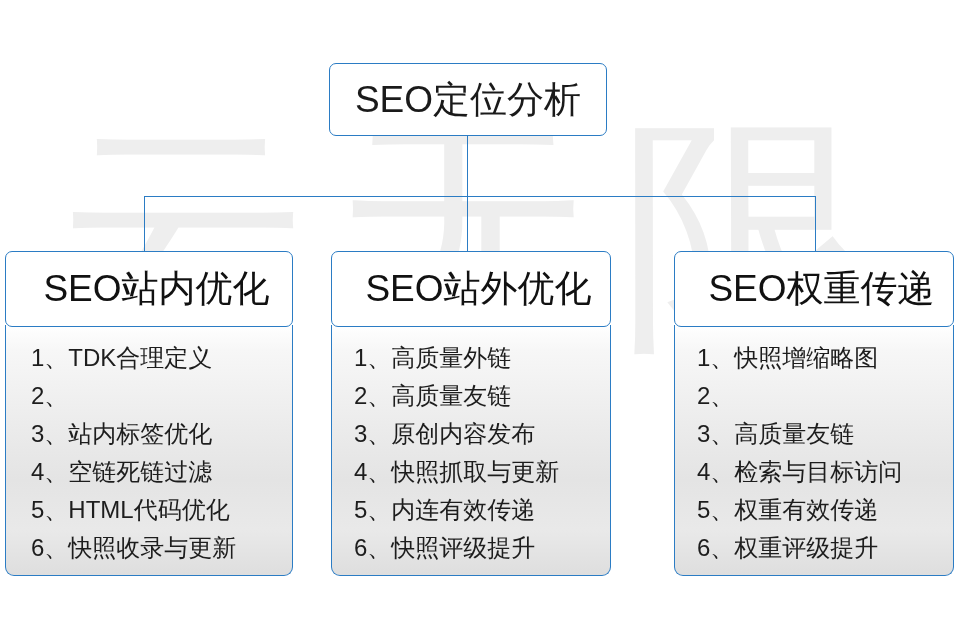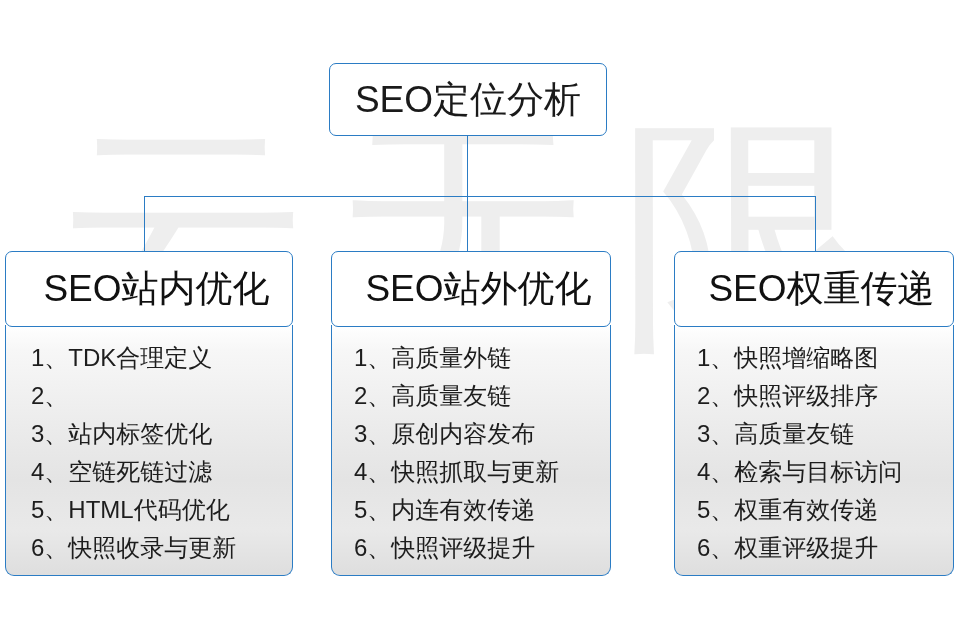--- a/index.html
+++ b/index.html
@@ -232,21 +232,20 @@
       <span class="col-header-label">SEO权重传递</span>
     </div>
     <div class="col-body">
       <ul class="item-list">
         <li class="item">
             <span class="item-num">1、</span>
             <span class="item-text">快照增缩略图</span>
           </li>
         <li class="item">
             <span class="item-num">2、</span>
-            <span class="item-text">快照评级排序</span>
           </li>
         <li class="item">
             <span class="item-num">3、</span>
             <span class="item-text">高质量友链</span>
           </li>
         <li class="item">
             <span class="item-num">4、</span>
             <span class="item-text">检索与目标访问</span>
           </li>
         <li class="item">

